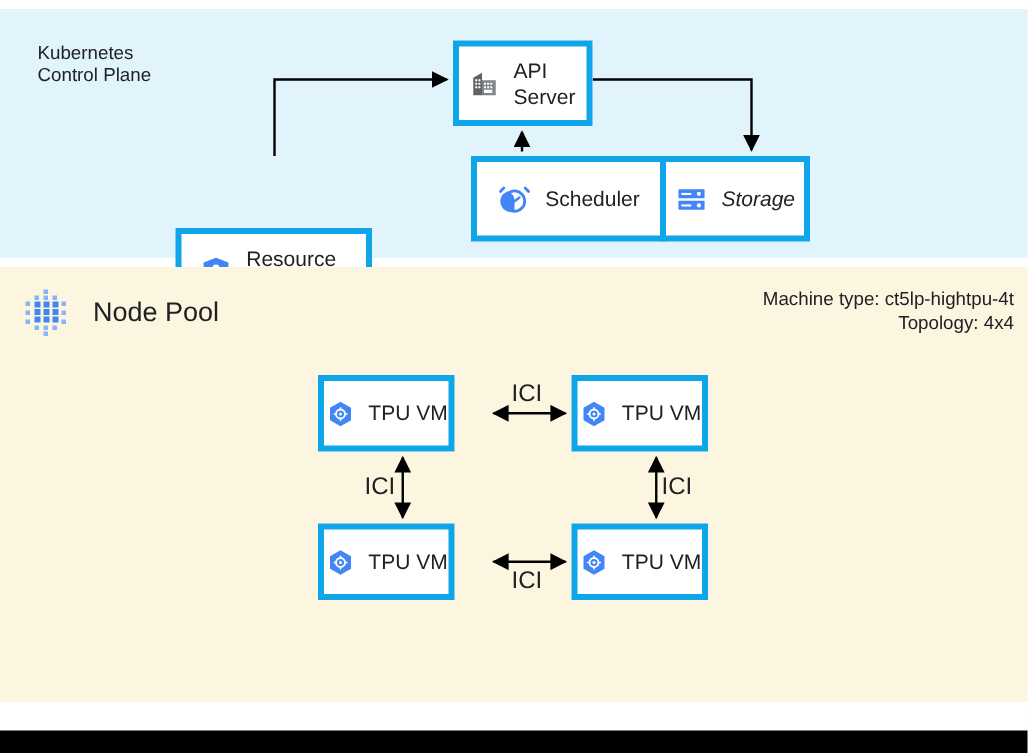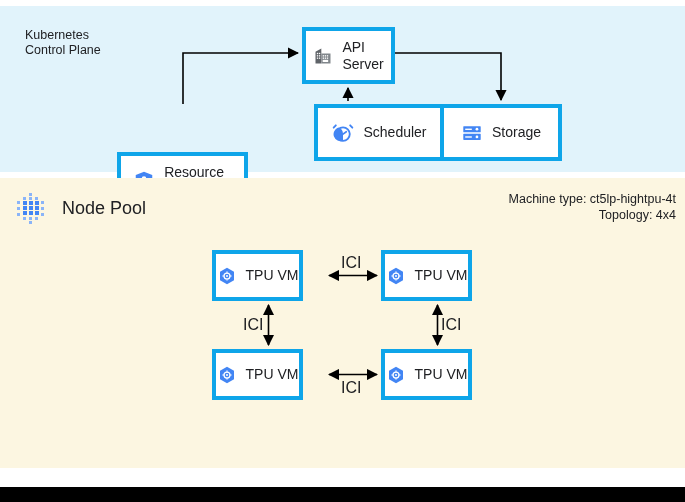--- a/index.html
+++ b/index.html
@@ -21,21 +21,21 @@
         color:#202124;line-height:16px;}
 
   .box{position:absolute;background:#ffffff;border:4px solid #0ea5e9;
        box-sizing:border-box;display:flex;align-items:center;justify-content:center;gap:9px;}
   .box .lbl{font-size:14px;color:#202124;line-height:17px;white-space:pre;}
   .ico{flex:0 0 auto;display:block;}
 
   #api-server-box{left:302px;top:21px;width:93px;height:57px;}
   #resource-controllers-box{left:117px;top:98px;width:131px;height:57px;margin-top:48px;}
   #scheduler-box{left:286px;top:98px;width:131px;height:57px;margin-left:28px;}
-  #storage-box{left:440px;top:98px;width:122px;height:57px;}
+  #storage-box{left:440px;top:98px;width:100px;height:57px;font-style:italic;}
 
   .tpu-box{width:91px;height:51px;}
   #tpu-vm-1{left:212px;top:250px;}
   #tpu-vm-2{left:381px;top:250px;}
   #tpu-vm-3{left:212px;top:349px;}
   #tpu-vm-4{left:381px;top:349px;}
 
   .edge{position:absolute;overflow:visible;}
   .ici-label{position:absolute;font-size:16px;color:#202124;}
 

